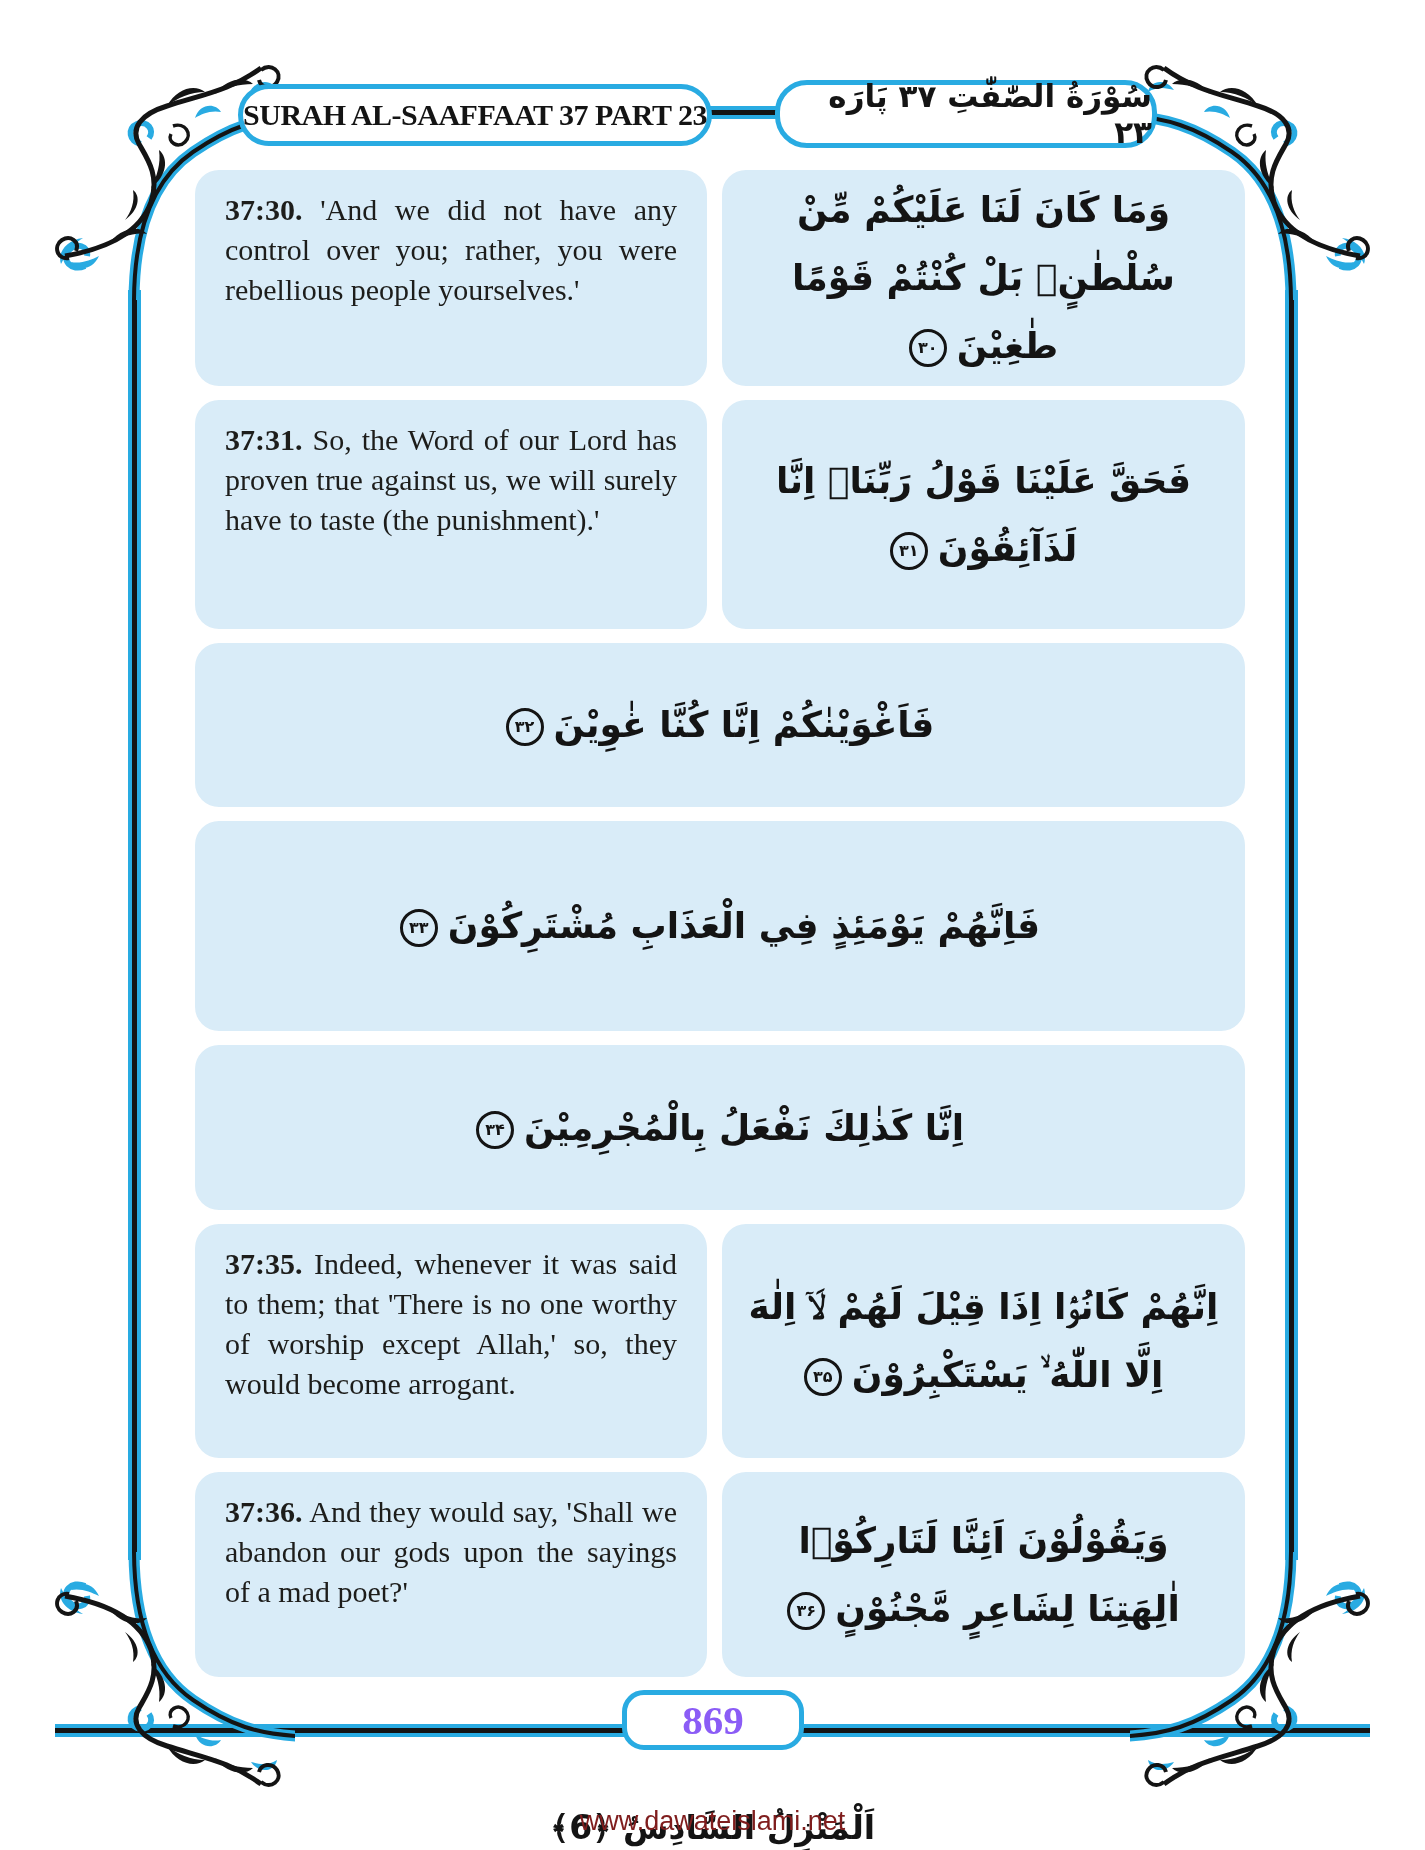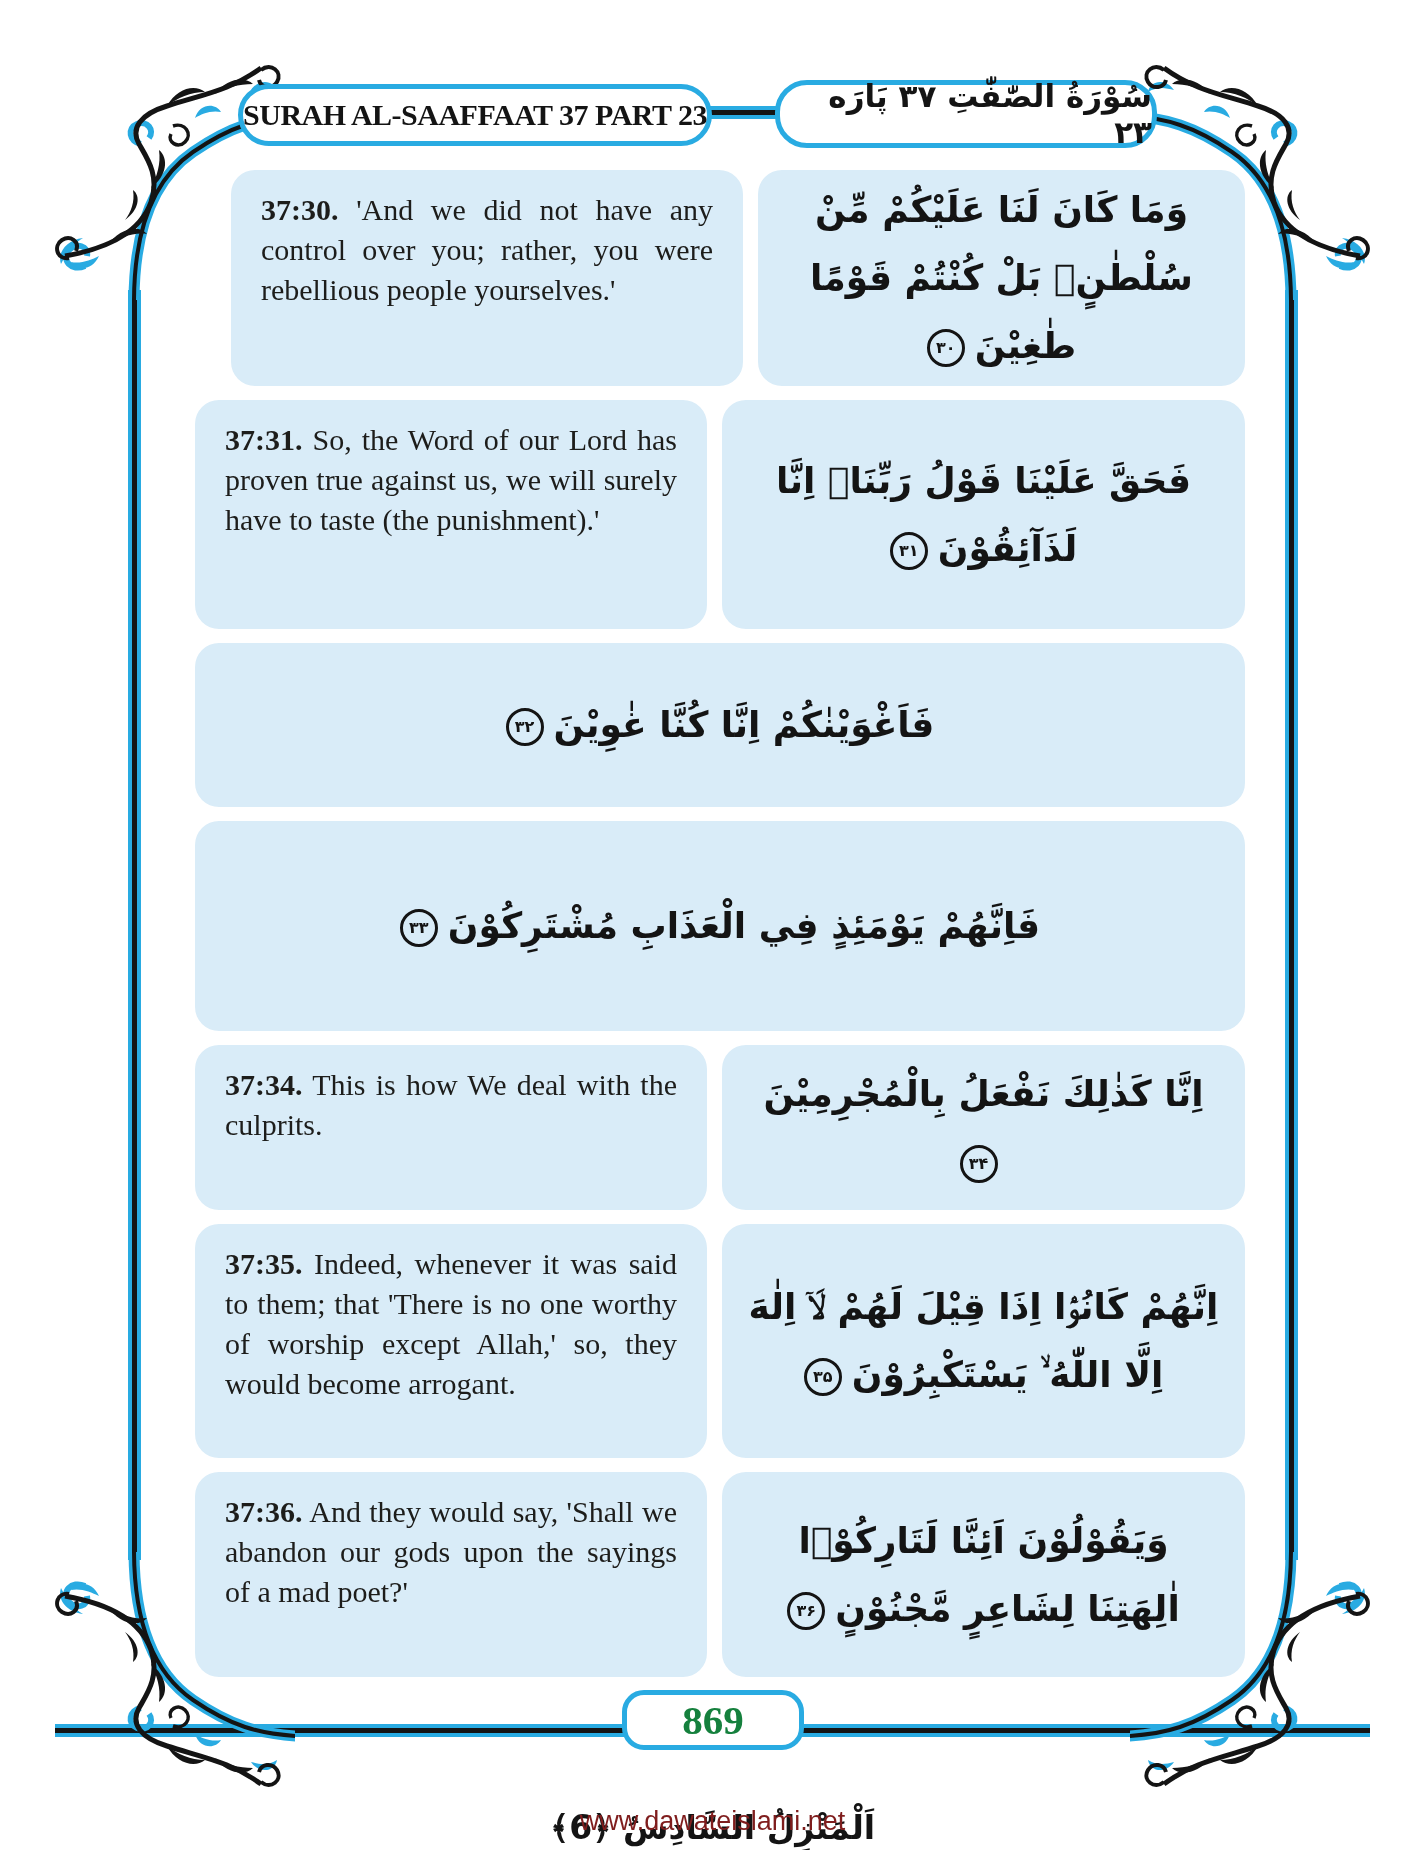--- a/index.html
+++ b/index.html
@@ -25,37 +25,37 @@
   
   .badge{position:absolute;background:#fff;border:5px solid #29abe2;border-radius:32px;
     display:flex;align-items:center;justify-content:center;box-sizing:border-box;}
   .badge-en{left:238px;top:84px;width:474px;height:62px;
     font-weight:bold;font-size:30px;letter-spacing:-0.5px;color:#141414;}
   .badge-ar{left:775px;top:80px;width:382px;height:68px;
     font-family:"DejaVu Sans",sans-serif;font-weight:bold;font-size:31px;direction:rtl;color:#141414;}
   
   .content{position:absolute;left:195px;top:170px;width:1050px;}
   .verse-row{display:flex;gap:15px;margin-bottom:14px;}
-  .r1{height:216px;margin-left:36px;}.r2{height:229px;}.r3{height:164px;}.r4{height:210px;}
+  .r1{height:216px;}.r2{height:229px;}.r3{height:164px;}.r4{height:210px;}
   .r5{height:165px;}.r6{height:234px;}.r7{height:205px;}
   .en-block,.ar-block{background:#d9ecf8;border-radius:24px;box-sizing:border-box;overflow:hidden;}
   .en-block{flex:0 0 512px;padding:20px 30px 16px 30px;
     font-size:30px;line-height:40px;text-align:justify;}
   .vnum{font-weight:bold;}
   .ar-block{flex:1;display:flex;align-items:center;padding:10px 26px;}
   .ar-inner{width:100%;direction:rtl;text-align:center;
     font-family:"DejaVu Sans",sans-serif;font-weight:bold;font-size:36px;line-height:68px;color:#141414;}
   .aya{display:inline-flex;align-items:center;justify-content:center;
     width:38px;height:38px;border:3px solid #141414;border-radius:50%;
     font-size:16px;line-height:1;vertical-align:middle;margin-inline-start:10px;box-sizing:border-box;}
   
   .page-badge{position:absolute;left:622px;top:1690px;width:182px;height:60px;
     background:#fff;border:5px solid #29abe2;border-radius:22px;box-sizing:border-box;
     display:flex;align-items:center;justify-content:center;
-    font-weight:bold;font-size:41px;color:#15803d;}
+    font-weight:bold;font-size:41px;color:#8b5cf6;}
   .manzil{position:absolute;left:0;top:1760px;width:100%;text-align:center;direction:rtl;
     font-family:"DejaVu Sans",sans-serif;font-weight:bold;font-size:33px;color:#141414;margin-top:48px;}
   .website{position:absolute;left:0;top:1806px;width:100%;text-align:center;
     font-family:"Liberation Sans",sans-serif;font-size:27px;color:#7f1d1d;}
 </style>
 </head>
 <body>
 
 <svg width="0" height="0" style="position:absolute" aria-hidden="true">
   <defs>
@@ -147,24 +147,20 @@
 
   <div class="verse-row r4">
     <div class="ar-block">
       <div class="ar-inner"><span>فَاِنَّهُمْ يَوْمَئِذٍ فِي الْعَذَابِ مُشْتَرِكُوْنَ</span><span class="aya">
             <span>۳۳</span>
           </span></div>
     </div>
   </div>
 
   <div class="verse-row r5">
-    <div class="en-block">
-      <span class="vnum">37:34.</span>
-      <span>This is how We deal with the culprits.</span>
-    </div>
     <div class="ar-block">
       <div class="ar-inner"><span>اِنَّا كَذٰلِكَ نَفْعَلُ بِالْمُجْرِمِيْنَ</span><span class="aya">
             <span>۳۴</span>
           </span></div>
     </div>
   </div>
 
   <div class="verse-row r6">
     <div class="en-block">
       <span class="vnum">37:35.</span>

